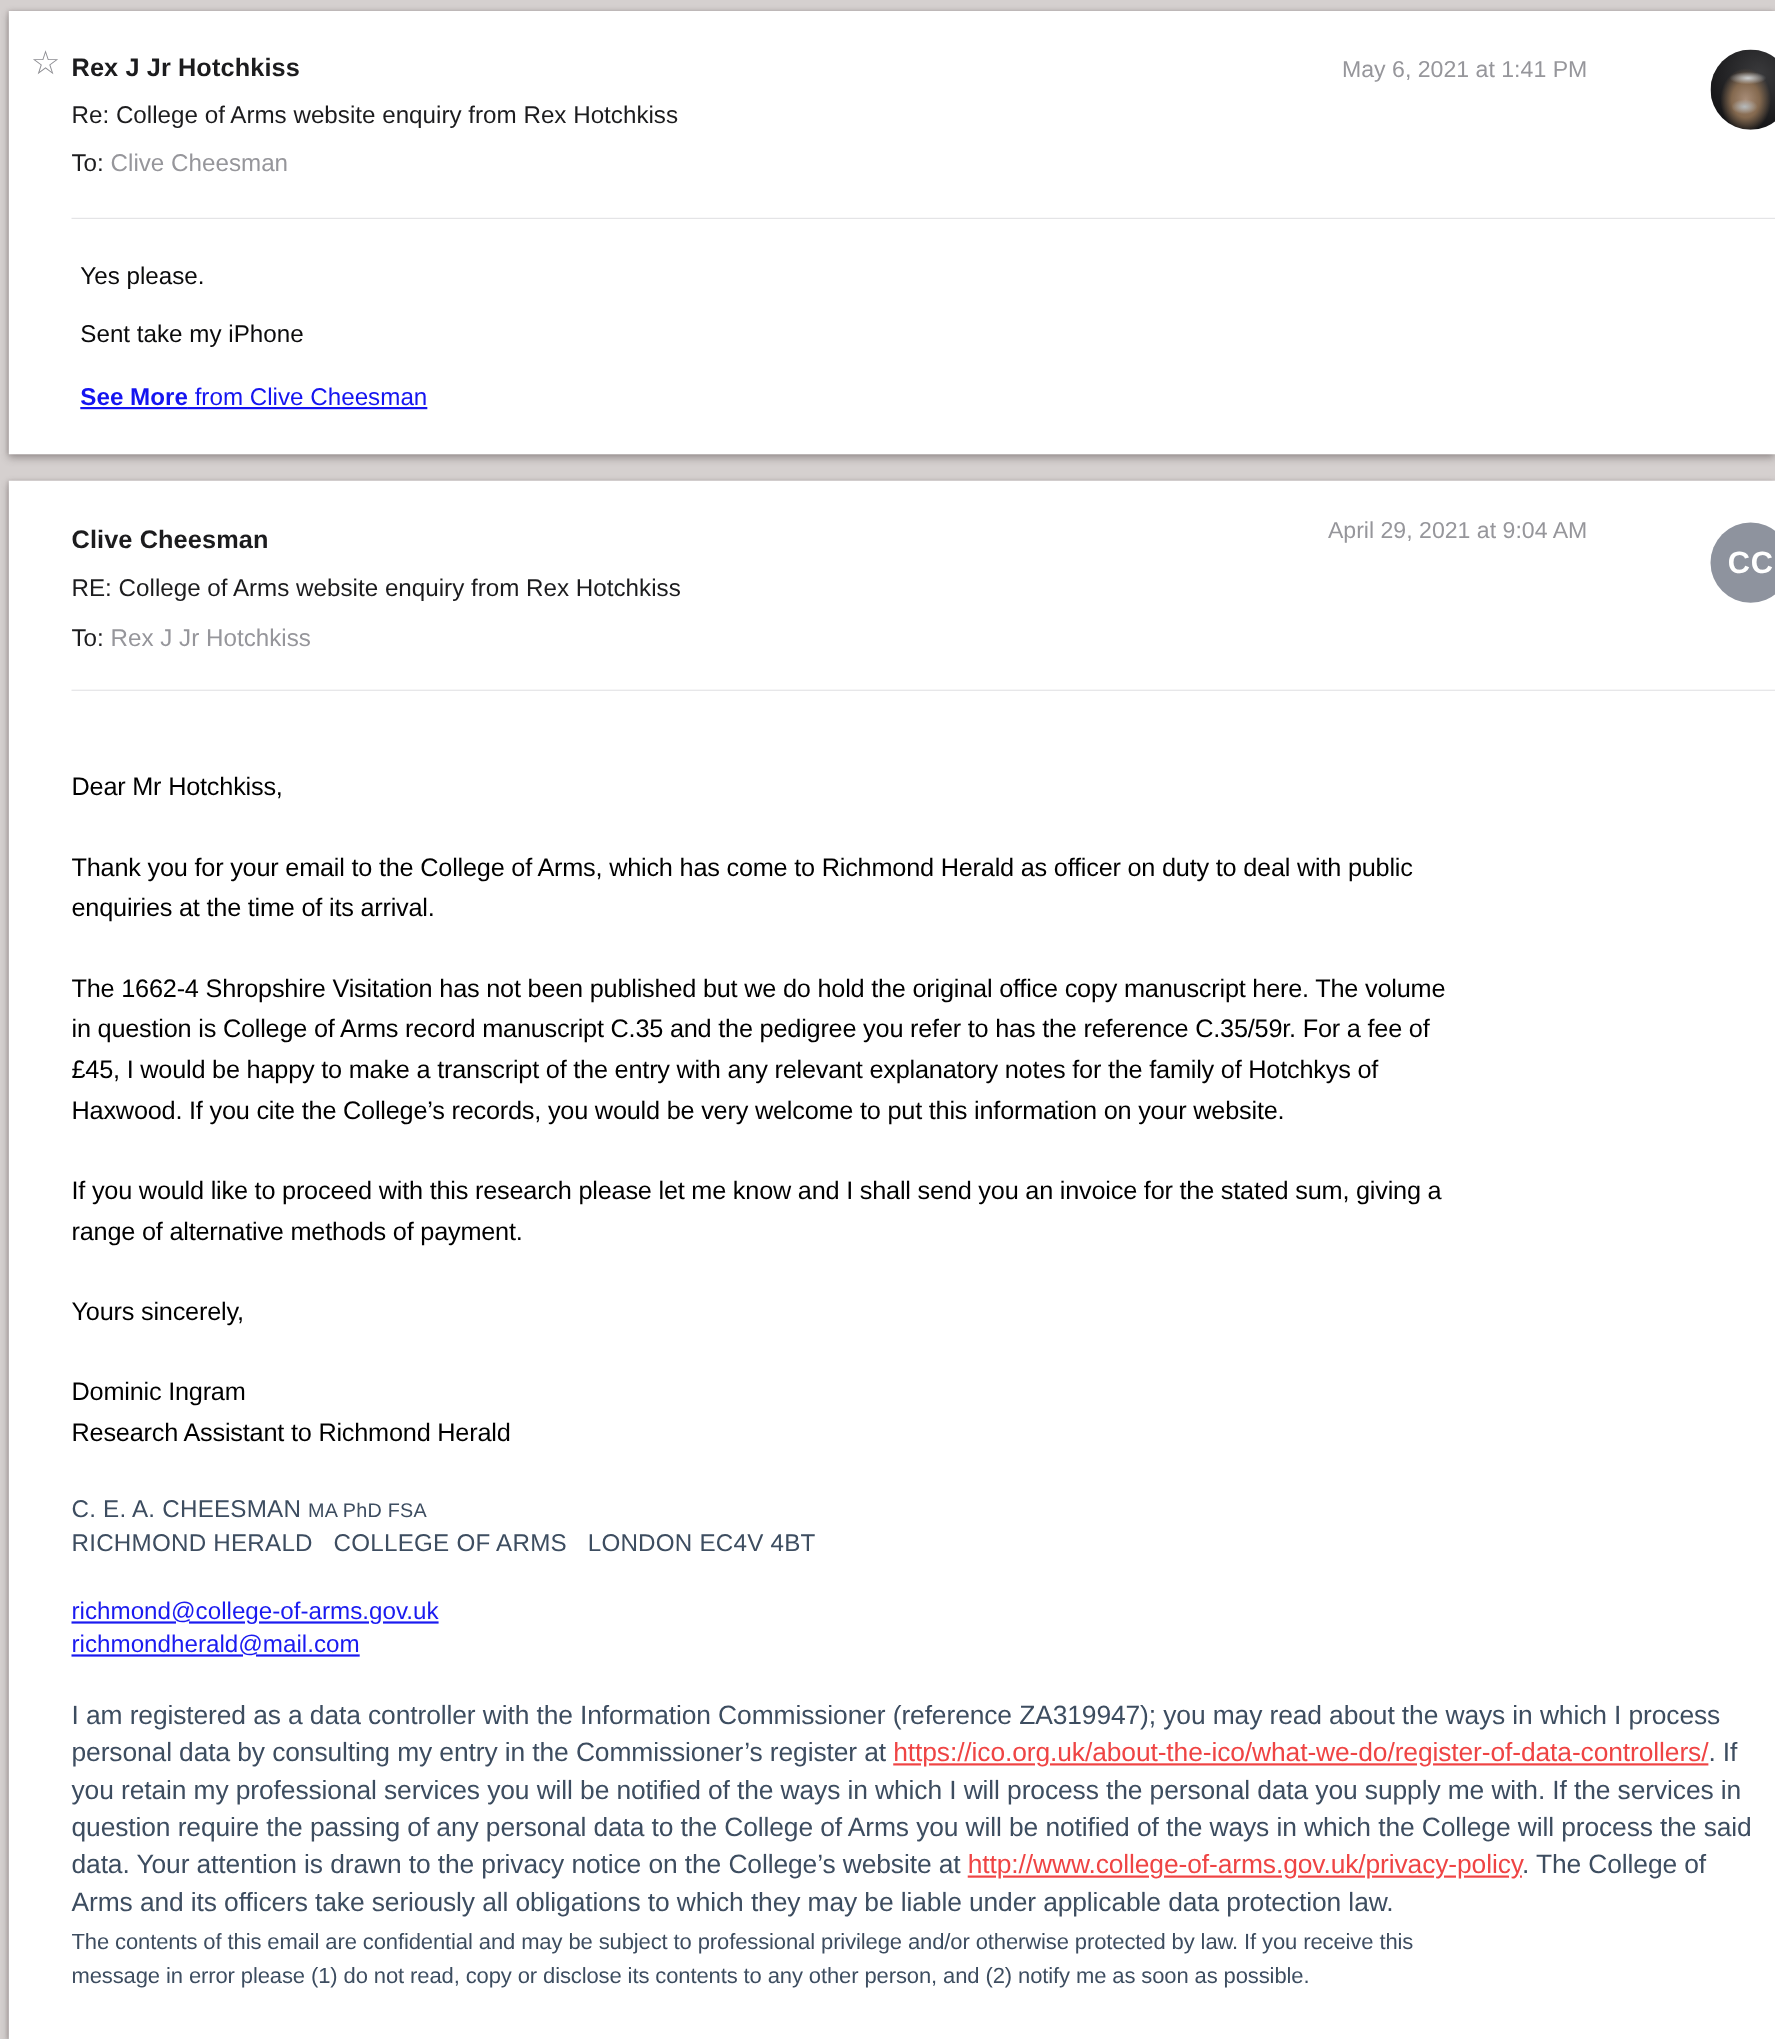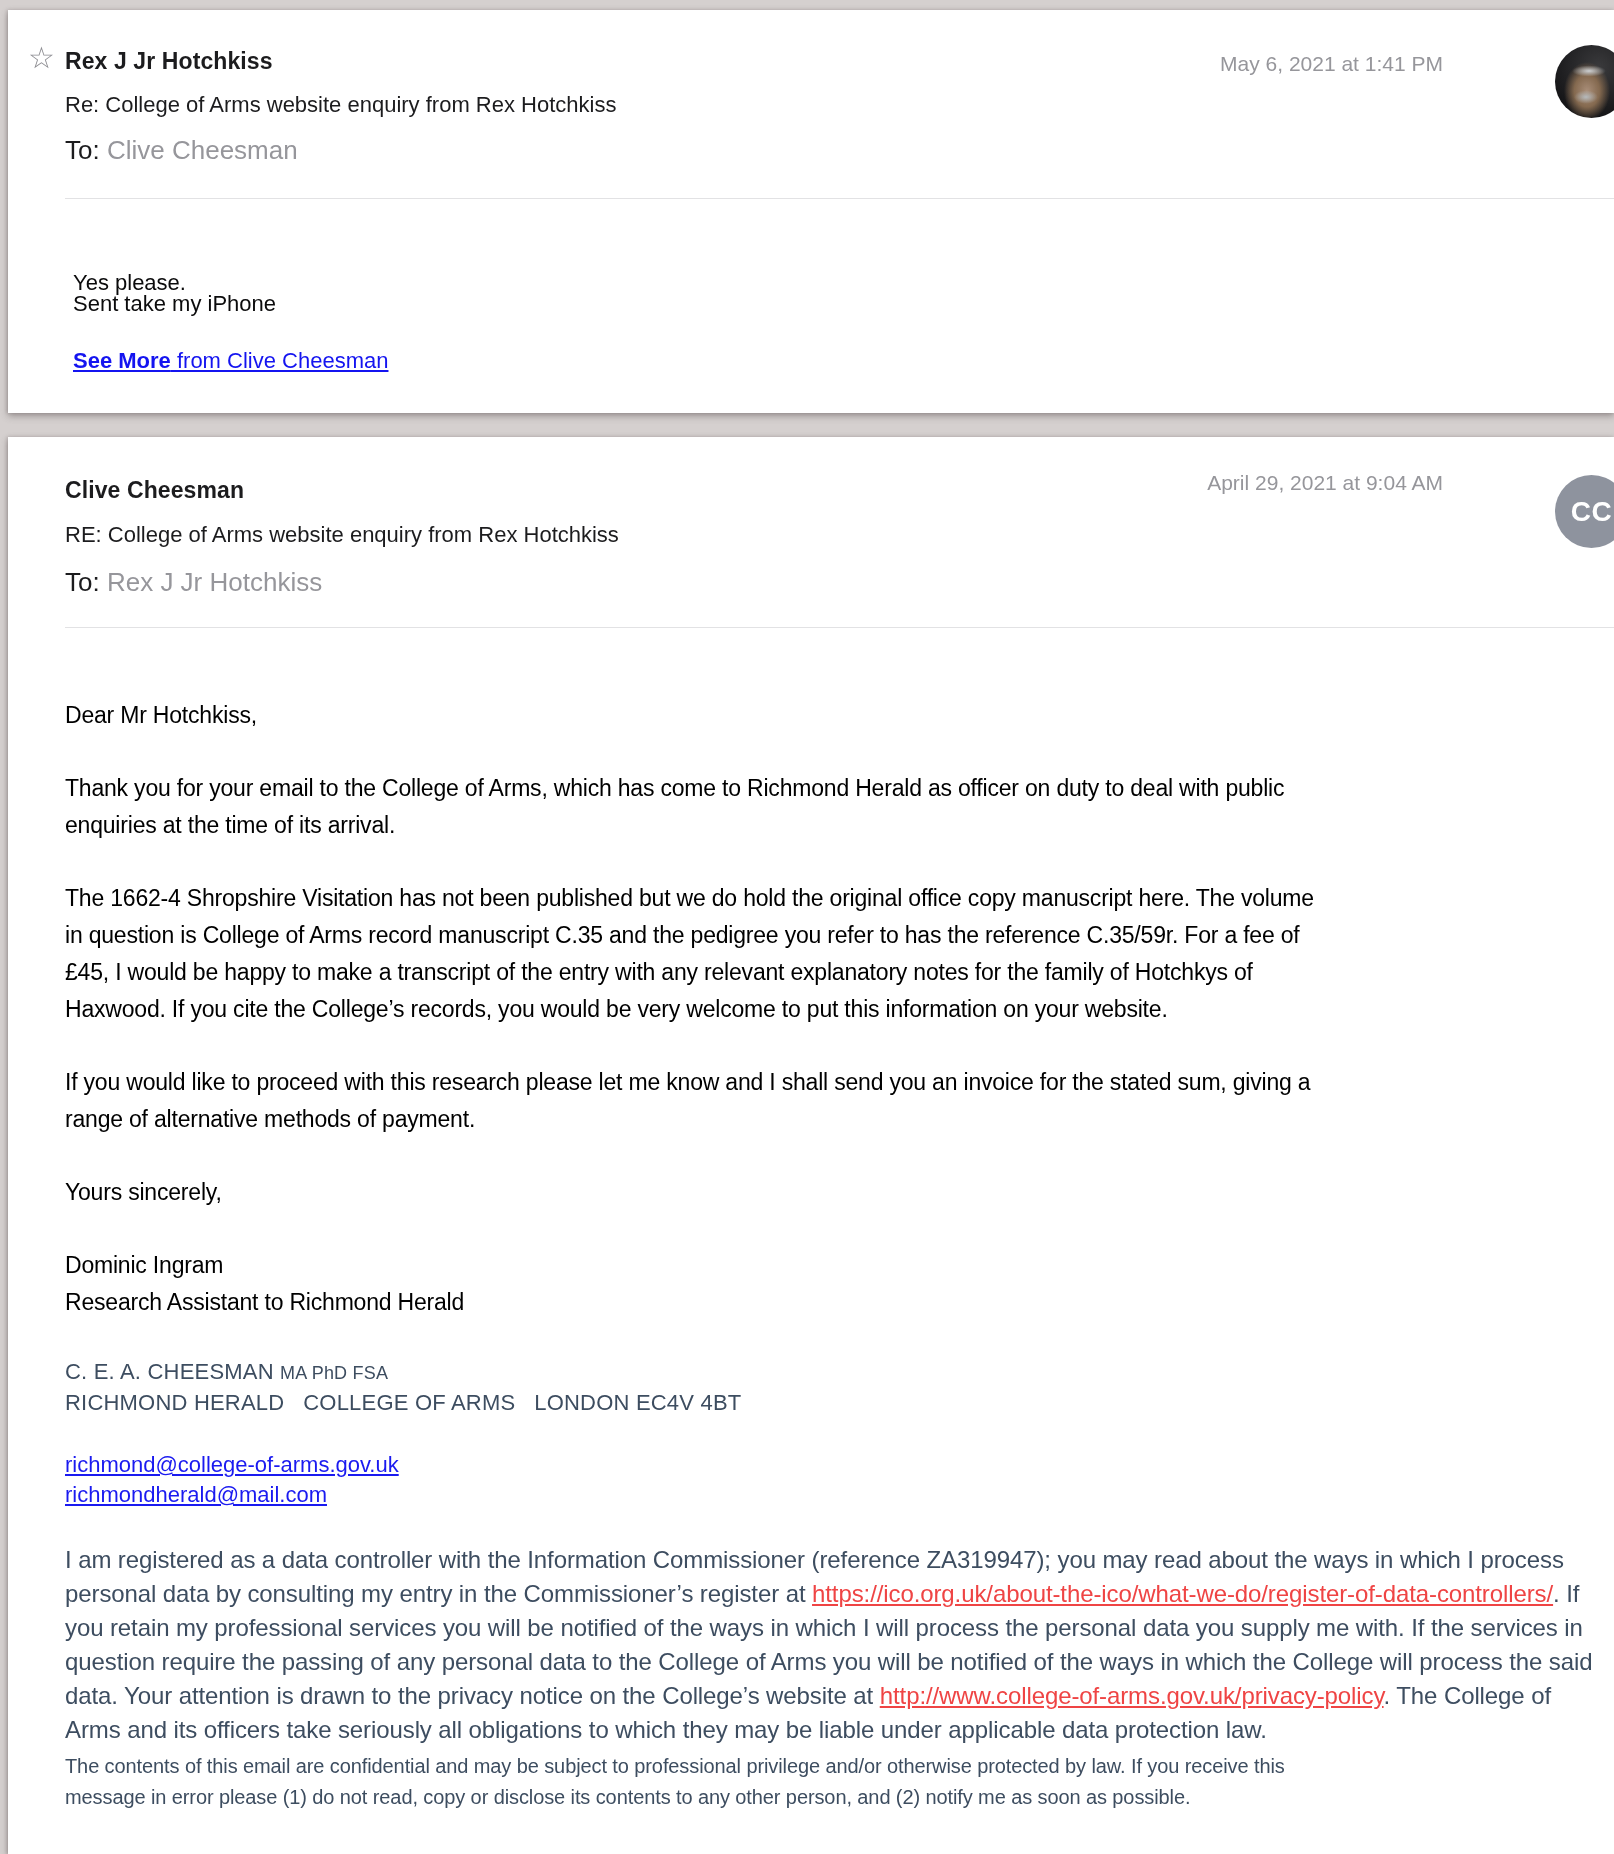--- a/index.html
+++ b/index.html
@@ -33,21 +33,21 @@
   .card-top .sender{top:38px;}
   .card-bottom .sender{top:40px;}
   .subject{
     position:absolute;left:57px;
     font-size:22px;color:#1c1c1e;white-space:pre-wrap;
   }
   .card-top .subject{top:82px;}
   .card-bottom .subject{top:85px;}
   .to-row{
     position:absolute;left:57px;
-    font-size:26px;color:#1c1c1e;white-space:pre-wrap;
+    font-size:22px;color:#1c1c1e;white-space:pre-wrap;
   }
   .card-top .to-row{top:125px;}
   .card-bottom .to-row{top:130px;}
   .to-recipient{color:#96969b;}
   .date{
     position:absolute;right:171px;
     font-size:21px;color:#96969b;white-space:pre-wrap;
   }
   .card-top .date{top:42px;}
   .card-bottom .date{top:34px;}
@@ -69,21 +69,21 @@
     color:#ffffff;font-weight:bold;font-size:28px;letter-spacing:.5px;
   }
   .separator{
     position:absolute;left:57px;right:0;height:1px;background:#e2e2e4;
   }
   .card-top .separator{top:188px;}
   .card-bottom .separator{top:190px;}
 
   
   .quick-line{position:absolute;left:65px;font-size:22px;color:#0b0b0c;white-space:pre-wrap;}
-  .quick-1{top:228px;margin-top:32px;}
+  .quick-1{top:228px;}
   .quick-2{top:281px;}
   .see-more{
     position:absolute;left:65px;top:338px;
     font-size:22px;color:#1414f0;text-decoration:underline;
     white-space:pre-wrap;cursor:pointer;
   }
   .see-more .bold{font-weight:bold;text-align:center;}
 
   
   .message{

